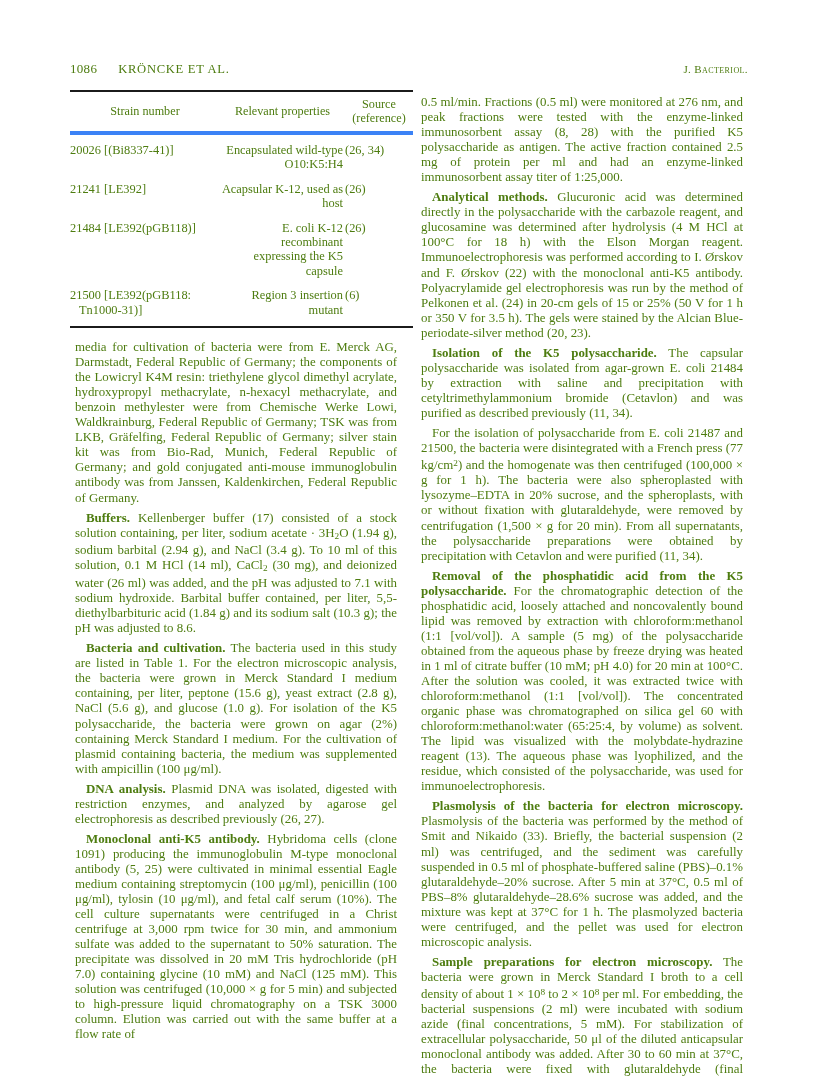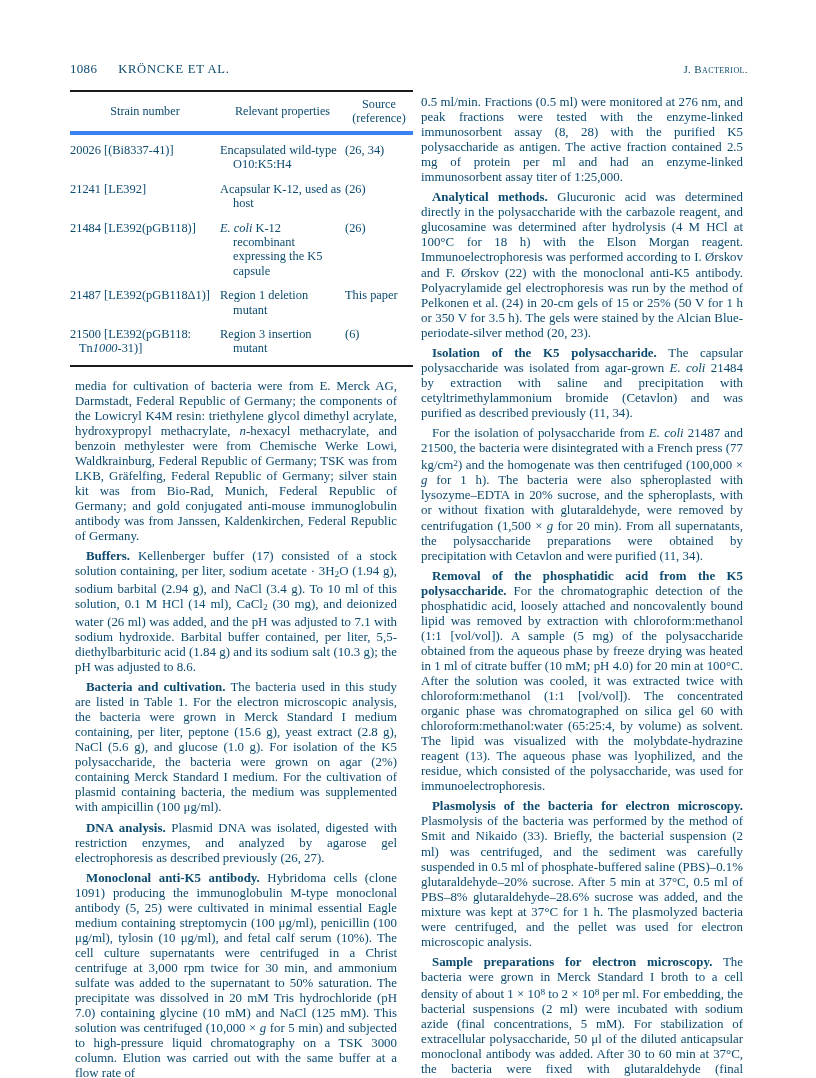--- a/index.html
+++ b/index.html
@@ -1,59 +1,59 @@
 <!DOCTYPE html>
 <html><head>
 <meta charset="utf-8">
 <style>
   html,body{margin:0;padding:0;background:#e9e9e9;}
   .page{
     position:relative;width:816px;height:1078px;margin:0 auto;background:#ffffff;
-    font-family:"Liberation Serif","DejaVu Serif",serif;color:#0c4a6e;overflow:hidden;
+    font-family:"Liberation Serif","DejaVu Serif",serif;color:#4d7c0f;overflow:hidden;
   }
   .running-header{
     position:absolute;top:61px;left:70px;width:678px;
     display:flex;align-items:baseline;font-size:13px;
   }
   .pg-num{letter-spacing:.3px;margin-right:21px;}
   .authors{font-size:12.6px;letter-spacing:.7px;}
   .journal{margin-left:auto;font-variant:small-caps;font-size:11px;letter-spacing:.4px;}
 
   .col{
     position:absolute;top:90px;width:332px;
     font-size:12.9px;line-height:15.05px;text-align:justify;
     text-justify:inter-word;
   }
   .col-left{left:70px;}
   .col-right{left:416px;}
   .para{margin:5px;}
   .para.ind{text-indent:11px;}
   .b{font-weight:bold;}
-  .i{font-style:italic;}
+  .i{}
   .sub{font-size:.72em;vertical-align:-.18em;}
   .sup{font-size:.72em;vertical-align:.35em;}
 
   .tbl-title{text-align:center;font-size:12.6px;line-height:15px;margin:8px 0 7px;text-indent:0;}
   table.tbl{
     width:331px;border-collapse:collapse;table-layout:fixed;
     border-top:2px solid #1b1b1b;border-bottom:2px solid #1b1b1b;
     font-size:12.4px;line-height:14.4px;text-align:left;margin-bottom:12px;
   }
   table.tbl th{
     font-weight:normal;text-align:center;vertical-align:middle;
     border-bottom:4px solid #3b82f6;padding:5px 2px 6px;
     font-size:12.2px;line-height:14px;
   }
   table.tbl td{vertical-align:top;padding:8px 2px 2px 0;}
   table.tbl tr.last td{padding-bottom:9px;}
   .w-strain{width:146px;}
   .w-props{width:121px;}
   .w-src{width:64px;}
   .hang{padding-left:9px;text-indent:-9px;}
-  .hang-wide{padding-left:13px;text-indent:-13px;}
+  .hang-wide{padding-left:13px;text-indent:-13px;text-align:right;}
 </style>
 </head>
 <body>
 
 <div class="page">
 
   <div class="running-header">
     <span class="pg-num">1086</span>
     <span class="authors">KRÖNCKE ET AL.</span>
     <span class="journal">J. Bacteriol.</span>
@@ -89,29 +89,20 @@
           </tr>
           <tr>
             <td class="w-strain">
               <div class="hang"><span>21484 [LE392(pGB118)]</span></div>
             </td>
             <td class="w-props">
               <div class="hang-wide"><span class="i">E. coli</span><span> K-12 recombinant expressing the K5 capsule</span></div>
             </td>
             <td class="w-src">(26)</td>
           </tr>
-          <tr>
-            <td class="w-strain">
-              <div class="hang"><span>21487 [LE392(pGB118Δ1)]</span></div>
-            </td>
-            <td class="w-props">
-              <div class="hang-wide"><span>Region 1 deletion mutant</span></div>
-            </td>
-            <td class="w-src">This paper</td>
-          </tr>
           <tr class="last">
             <td class="w-strain">
               <div class="hang"><span>21500 [LE392(pGB118: Tn</span><span class="i">1000</span><span>-31)]</span></div>
             </td>
             <td class="w-props">
               <div class="hang-wide"><span>Region 3 insertion mutant</span></div>
             </td>
             <td class="w-src">(6)</td>
           </tr>
         </tbody>

